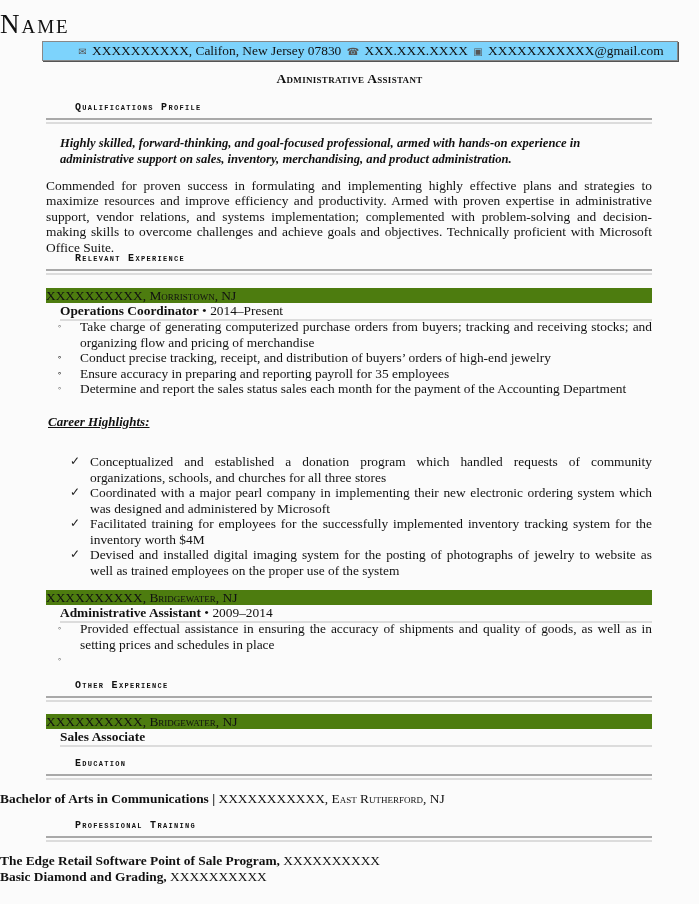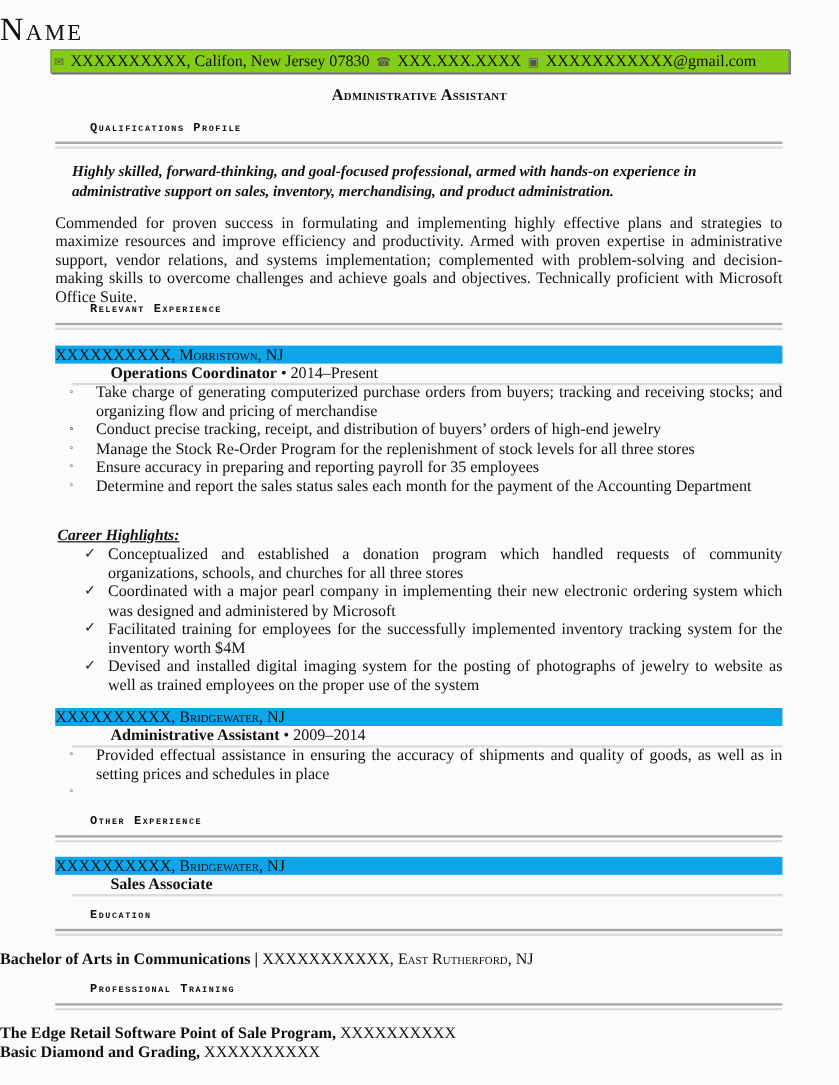--- a/index.html
+++ b/index.html
@@ -9,24 +9,25 @@
     color: #111;
   }
   .page { position: absolute; left: 0; top: 0; width: 699px; }
   .name {
     position: absolute; left: 0; width: 699px; top: 8px;
     text-align: left; font-size: 27px; letter-spacing: 2px;
     font-variant: small-caps; line-height: 32px;
   }
   .contact {
     position: absolute; left: 42px; top: 41px; width: 614px; height: 18px;
-    background: #84cc16; border: 1px solid #888;
+    background: #7dd3fc; border: 1px solid #888;
     box-shadow: 1px 1px 0 #555;
-    text-align: left; font-size: 13.4px; line-height: 18px;
+    text-align: center; font-size: 13.4px; line-height: 18px;
     white-space: nowrap;
+    padding-left: 20px;
   }
   .contact .ico { font-size: 10px; color: #555; margin: 0 2px; }
   .title {
     position: absolute; left: 0; width: 699px; top: 71px;
     text-align: center; font-size: 13.5px; font-weight: bold;
     font-variant: small-caps; letter-spacing: 0.3px;
   }
   .sec-head {
     position: absolute; left: 75px; font-size: 10px; font-weight: bold;
     font-variant: small-caps; letter-spacing: 1.3px; font-family: Liberation Mono, monospace;
@@ -40,41 +41,41 @@
     position: absolute; left: 60px; width: 580px; top: 136px;
     text-align: left; font-style: italic; font-weight: bold;
     font-size: 12.6px; line-height: 15.5px;
   }
   .para {
     position: absolute; left: 46px; width: 606px; top: 178px;
     font-size: 13.4px; line-height: 15.4px; text-align: justify;
   }
   .comp-bar {
     position: absolute; left: 46px; width: 606px; height: 15px;
-    background: #0ea5e9; font-size: 13.4px; line-height: 15px;
+    background: #4d7c0f; font-size: 13.4px; line-height: 15px;
   }
   .comp-bar .loc { font-variant: small-caps; }
   .role {
     position: absolute; left: 60px; width: 592px; height: 16px;
     font-size: 13.4px; line-height: 15px;
     border-bottom: 2px solid #dcdcdc;
   }
-  .role .rt { font-weight: bold; margin-left: 32px; }
+  .role .rt { font-weight: bold; }
   ul.bul {
     position: absolute; left: 46px; width: 606px; margin: 0; padding: 0;
     list-style: none; font-size: 13.4px; line-height: 15.5px;
   }
   ul.bul li { position: relative; padding-left: 34px; text-align: justify; }
   ul.bul li .mk {
     position: absolute; left: 12px; top: 0; font-size: 9px; color: #333;
   }
   ul.chk li { padding-left: 44px; }
   ul.chk li .mk { left: 24px; font-size: 12px; color: #222; }
   .hl-label {
-    position: absolute; left: 48px; top: 438px; font-size: 13px;
+    position: absolute; left: 48px; top: 414px; font-size: 13px;
     font-style: italic; font-weight: bold; text-decoration: underline;
   }
   .center-line {
     position: absolute; left: 0; width: 699px; text-align: left;
     font-size: 13.4px; line-height: 16px;
   }
   .b { font-weight: bold; }
   .sc { font-variant: small-caps; }
 </style>
 </head>
@@ -108,21 +109,21 @@
     <span class="loc">Morristown, NJ</span>
   </div>
   <div class="role" style="top:303px">
     <span class="rt">Operations Coordinator</span>
     <span>• 2014–Present</span>
   </div>
   <ul class="bul" style="top:319px">
     <li><span class="mk">◦</span><span>Take charge of generating computerized purchase orders from buyers; tracking and receiving stocks; and organizing  flow and pricing of merchandise</span></li>
     <li><span class="mk">◦</span></li>
     <li><span class="mk">◦</span><span>Conduct precise tracking, receipt, and distribution of buyers’ orders of high-end jewelry</span></li>
-    <li><span class="mk">◦</span><span>Manage the Stock Re-Order Program for the replenishment of stock levels for all three stores</span></li>
+    <li><span class="mk">◦</span></li>
     <li><span class="mk">◦</span><span>Ensure accuracy in preparing and reporting payroll for 35 employees</span></li>
     <li><span class="mk">◦</span><span>Determine and report the sales status sales each month for the payment of the Accounting Department</span></li>
   </ul>
 
   <div class="hl-label">Career Highlights:</div>
   <ul class="bul chk" style="top:454px">
     <li><span class="mk">✓</span><span>Conceptualized and established a donation program which handled requests of community organizations, schools, and churches for all three stores</span></li>
     <li><span class="mk">✓</span><span>Coordinated with a major pearl company in implementing their new electronic ordering system which was designed and administered by Microsoft</span></li>
     <li><span class="mk">✓</span><span>Facilitated training for employees for the successfully implemented inventory tracking system for the inventory worth $4M</span></li>
     <li><span class="mk">✓</span><span>Devised and installed digital imaging system for the posting of photographs of jewelry to website as well as trained employees on the proper use of the system</span></li>

